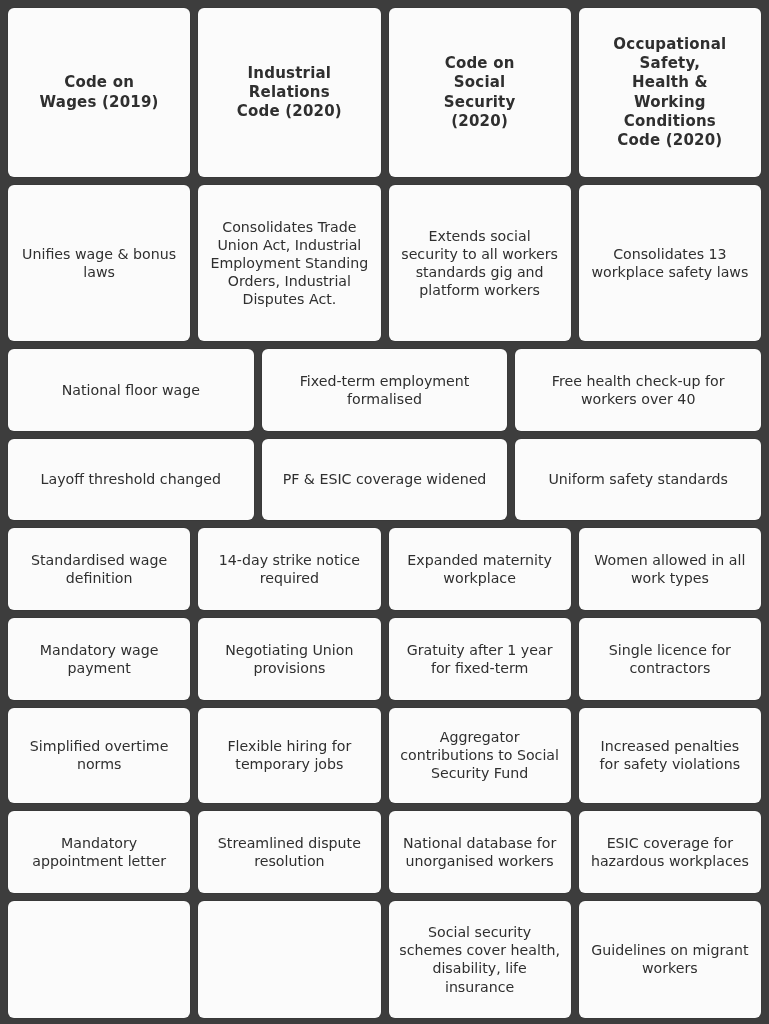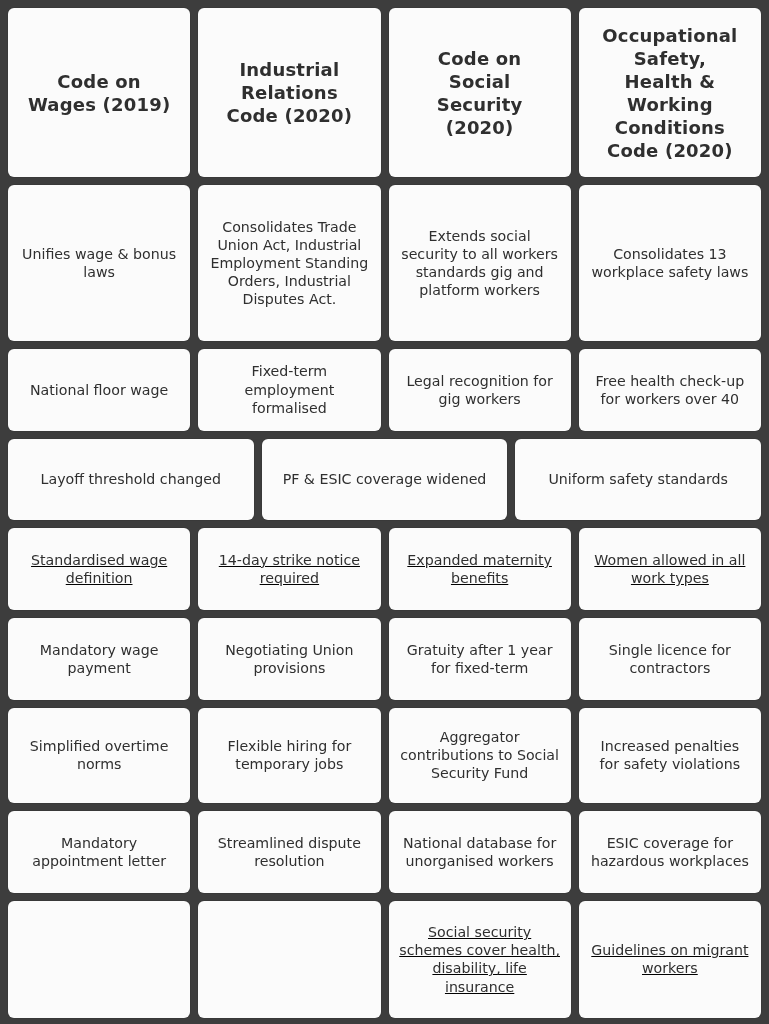--- a/index.html
+++ b/index.html
@@ -35,36 +35,36 @@
     text-align: center;
     padding: 6px 10px;
     color: #2f2f2f;
     line-height: 1.28;
     position: relative;
     box-shadow: 0 0 0 1px rgba(0,0,0,0.05);
   }
   .cell.empty { background: #fbfbfb; }
   .header .cell {
     font-weight: bold;
-    font-size: 18px;
+    font-size: 15px;
     letter-spacing: 0.2px;
   }
   .body .cell {
     font-size: 14.2px;
   }
   
   .row-header { height: 172px; }
   .row-1 { height: 158px; }
   .row-2 { height: 83px; }
   .row-3 { height: 83px; }
-  .row-4 { height: 83px; text-decoration: underline; }
+  .row-4 { height: 83px; }
   .row-5 { height: 83px; border-radius: 9px; }
   .row-6 { height: 97px; border-radius: 16px; }
   .row-7 { height: 83px; }
-  .row-8 { height: 119px; text-decoration: underline; }
+  .row-8 { height: 119px; }
   .cell-text { display: block; width: 100%; }
 </style>
 </head>
 <body>
 
 <div id="board">
 
   <div class="row row-header header">
     <div class="cell">
       <span class="cell-text">Code on<br>Wages (2019)</span>
@@ -96,23 +96,20 @@
   </div>
 
   <div class="row row-2 body">
     <div class="cell">
         <span class="cell-text">National floor wage</span>
       </div>
     <div class="cell">
         <span class="cell-text">Fixed-term employment formalised</span>
       </div>
     <div class="cell">
-        <span class="cell-text">Legal recognition for gig workers</span>
-      </div>
-    <div class="cell">
         <span class="cell-text">Free health check-up for workers over 40</span>
       </div>
   </div>
 
   <div class="row row-3 body">
     <div class="cell">
         <span class="cell-text">Layoff threshold changed</span>
       </div>
     <div class="cell">
         <span class="cell-text">PF &amp; ESIC coverage widened</span>
@@ -123,21 +120,21 @@
   </div>
 
   <div class="row row-4 body">
     <div class="cell">
         <span class="cell-text">Standardised wage definition</span>
       </div>
     <div class="cell">
         <span class="cell-text">14-day strike notice required</span>
       </div>
     <div class="cell">
-        <span class="cell-text">Expanded maternity benefits</span>
+        <span class="cell-text">Expanded maternity workplace</span>
       </div>
     <div class="cell">
         <span class="cell-text">Women allowed in all work types</span>
       </div>
   </div>
 
   <div class="row row-5 body">
     <div class="cell">
         <span class="cell-text">Mandatory wage payment</span>
       </div>

